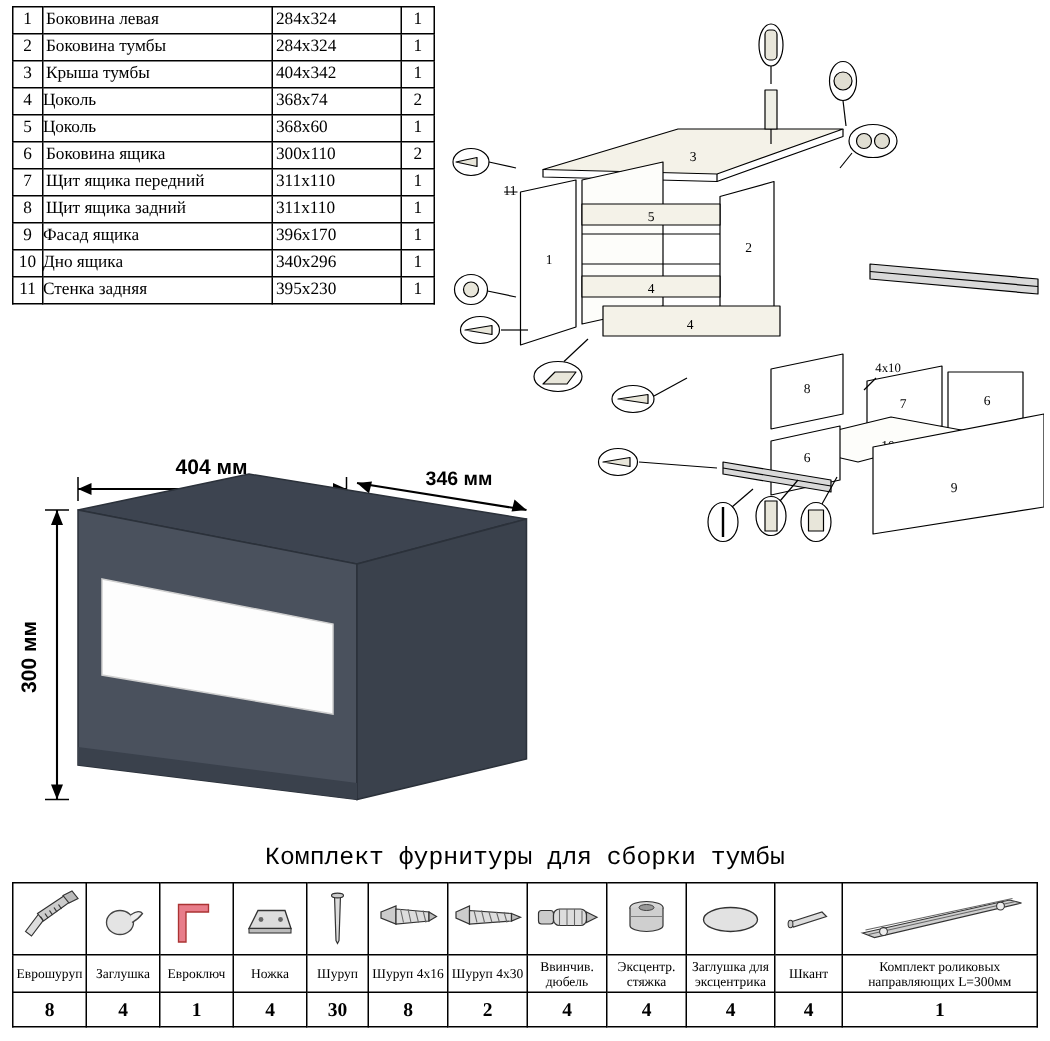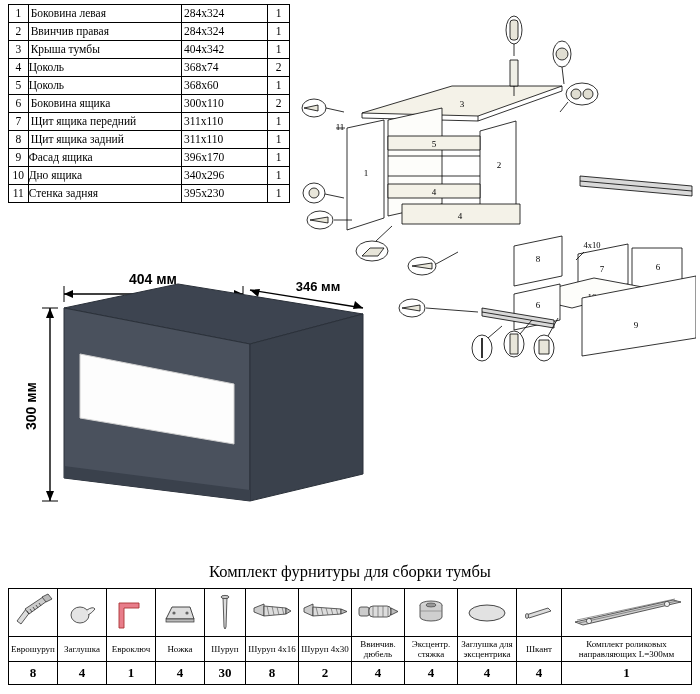--- a/index.html
+++ b/index.html
@@ -58,36 +58,35 @@
     top: 8px;
     width: 404px;
     height: 355px;
   }
   .assembly svg { display: block; }
 
   
   .cabinet {
     position: absolute;
     left: 6px;
-    top: 256px;
+    top: 288px;
     width: 370px;
     height: 290px;
-    margin-left: 12px;
   }
   .cabinet svg { display: block; }
 
   
   .hw-title {
     position: absolute;
     left: 0;
     top: 562px;
     width: 700px;
     text-align: center;
     font-size: 16.5px;
-    font-family: Liberation Serif, serif;
+    font-family: Liberation Mono, monospace;
   }
   .hw-table {
     position: absolute;
     left: 8px;
     top: 588px;
     width: 684px;
     border-collapse: collapse;
     font-size: 9px;
     font-family: "Liberation Serif", serif;
   }
@@ -107,21 +106,21 @@
 <table class="parts-table">
   <tbody>
     <tr>
       <td class="num">1</td>
       <td class="name">Боковина левая</td>
       <td class="dim">284х324</td>
       <td class="qty">1</td>
     </tr>
     <tr>
       <td class="num">2</td>
-      <td class="name">Ввинчив правая</td>
+      <td class="name">Боковина тумбы</td>
       <td class="dim">284х324</td>
       <td class="qty">1</td>
     </tr>
     <tr>
       <td class="num">3</td>
       <td class="name">Крыша тумбы</td>
       <td class="dim">404х342</td>
       <td class="qty">1</td>
     </tr>
     <tr>

